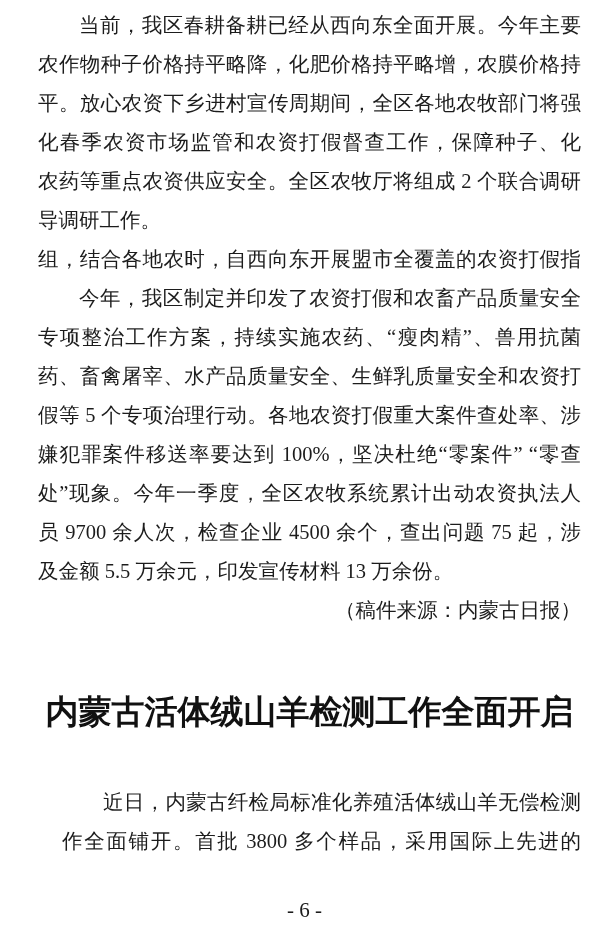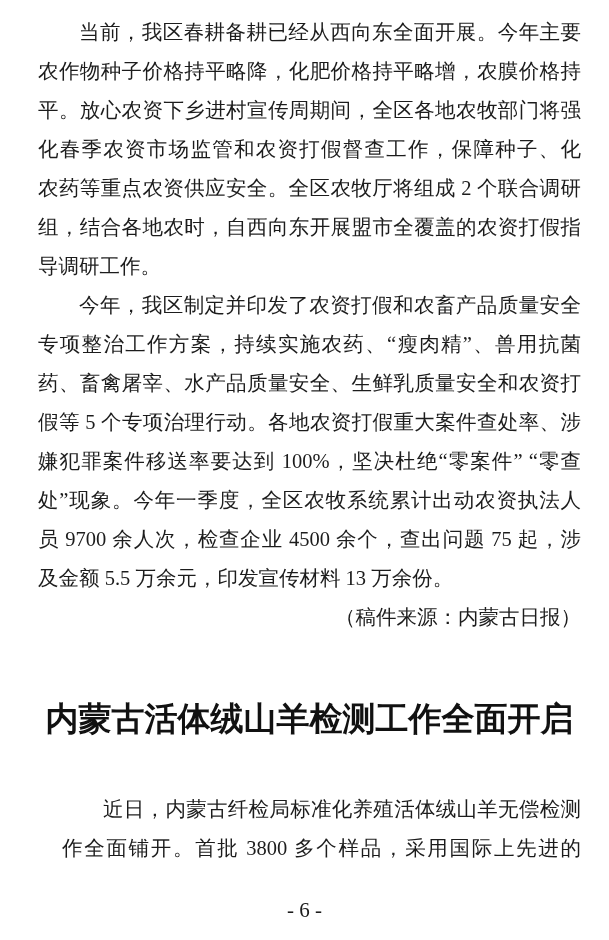--- a/index.html
+++ b/index.html
@@ -6,21 +6,21 @@
   .page {
     position:relative;
     width:609px; height:940px;
     background:#ffffff;
     color:#1c1c1c;
     font-family:"Liberation Serif","DejaVu Serif",serif;
     overflow:hidden;
   }
   .content {
     position:absolute;
-    left:38px; right:28px; top:13px;
+    left:38px; right:28px; top:6px;
   }
   .line {
     height:39px;
     line-height:39px;
     font-size:20.5px;
     text-align:justify;
     text-align-last:justify;
     overflow:hidden;
   }
   .line.para-first { text-indent:41px; }
@@ -54,22 +54,22 @@
 
 <div class="page">
   <div class="content">
 
     <div class="article1-body">
         <div class="line para-first">当前，我区春耕备耕已经从西向东全面开展。今年主要</div>
         <div class="line">农作物种子价格持平略降，化肥价格持平略增，农膜价格持</div>
         <div class="line">平。放心农资下乡进村宣传周期间，全区各地农牧部门将强</div>
         <div class="line">化春季农资市场监管和农资打假督查工作，保障种子、化肥、</div>
         <div class="line">农药等重点农资供应安全。全区农牧厅将组成 2 个联合调研</div>
+        <div class="line para-last">导调研工作。</div>
         <div class="line">组，结合各地农时，自西向东开展盟市全覆盖的农资打假指</div>
-        <div class="line para-last">导调研工作。</div>
         <div class="line para-first">今年，我区制定并印发了农资打假和农畜产品质量安全</div>
         <div class="line">专项整治工作方案，持续实施农药、“瘦肉精”、兽用抗菌</div>
         <div class="line">药、畜禽屠宰、水产品质量安全、生鲜乳质量安全和农资打</div>
         <div class="line">假等 5 个专项治理行动。各地农资打假重大案件查处率、涉</div>
         <div class="line">嫌犯罪案件移送率要达到 100%，坚决杜绝“零案件” “零查</div>
         <div class="line">处”现象。今年一季度，全区农牧系统累计出动农资执法人</div>
         <div class="line">员 9700 余人次，检查企业 4500 余个，查出问题 75 起，涉</div>
         <div class="line para-last">及金额 5.5 万余元，印发宣传材料 13 万余份。</div>
       </div>
 

